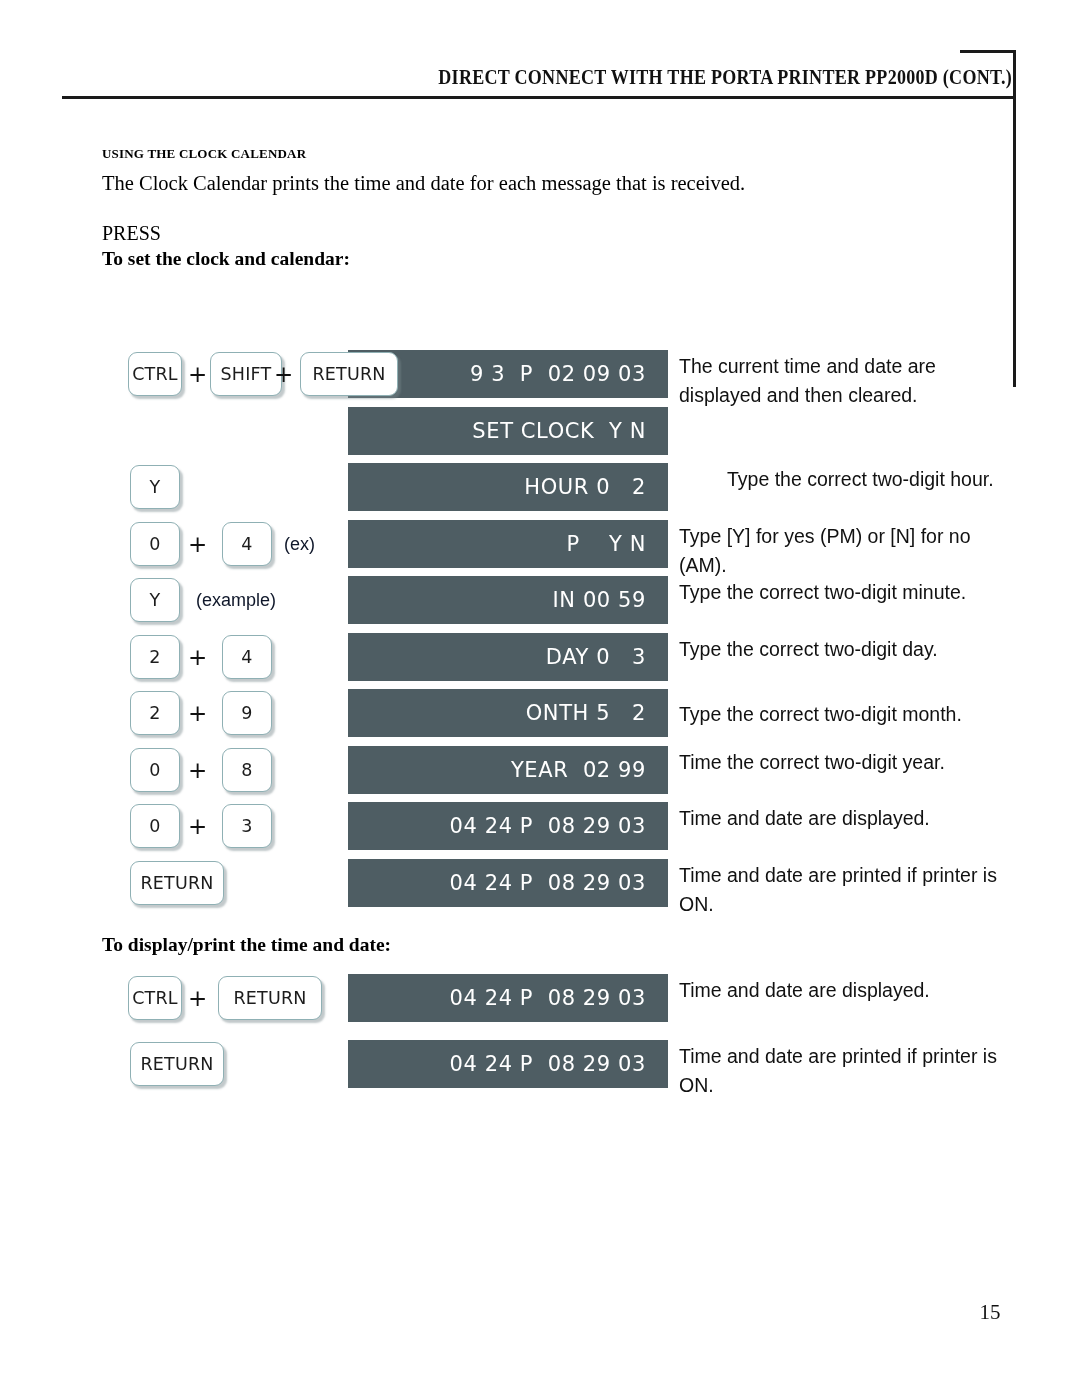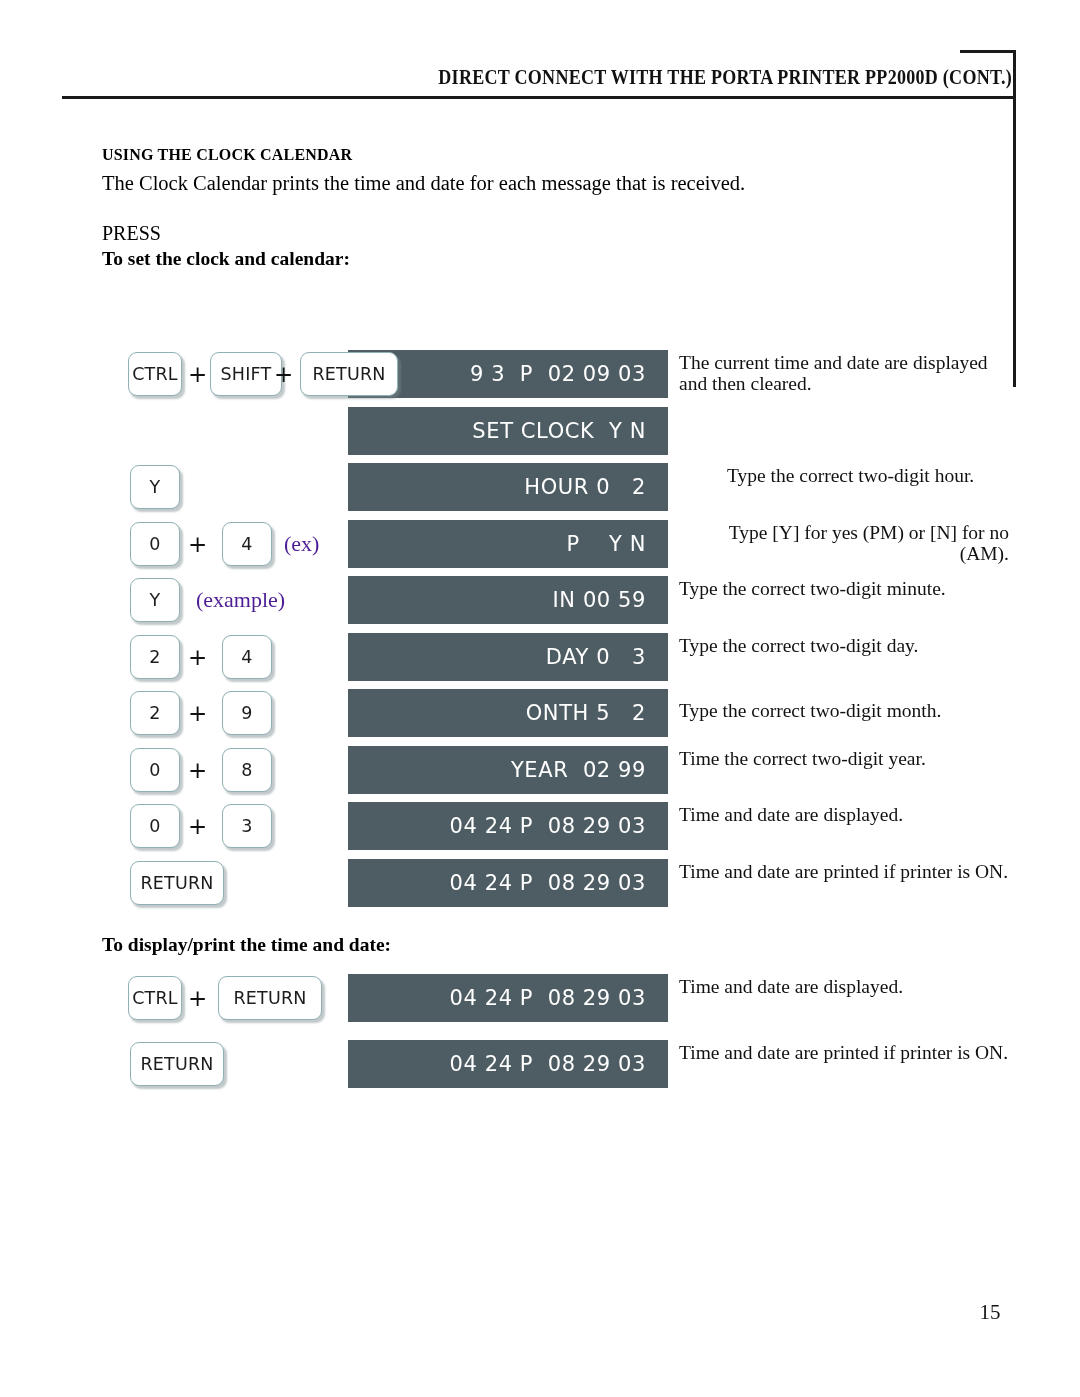--- a/index.html
+++ b/index.html
@@ -55,21 +55,21 @@
     top: 50px;
     width: 3px;
     height: 337px;
     background: #1a1a1a;
   }
 
   
   .section-heading {
     position: absolute;
     left: 102px;
-    font-size: 16px;
+    font-size: 13px;
     font-weight: 700;
     letter-spacing: 0.2px;
     font-family: "Liberation Serif", "DejaVu Serif", serif;
     white-space: nowrap;
   }
   .body-line {
     position: absolute;
     left: 102px;
     font-size: 20.5px;
     font-weight: 400;
@@ -118,23 +118,23 @@
     font-family: "DejaVu Sans", "Liberation Sans", sans-serif;
     font-size: 23px;
     font-weight: 400;
     color: #111;
     line-height: 44px;
     height: 44px;
   }
 
   .note {
     position: absolute;
-    font-family: Liberation Serif, serif;
-    font-size: 22px;
-    color: #4c1d95;
+    font-family: Liberation Sans, sans-serif;
+    font-size: 18px;
+    color: #0f172a;
     line-height: 44px;
     height: 44px;
     white-space: nowrap;
   }
 
   
   .display-bar {
     position: absolute;
     left: 348px;
     width: 320px;
@@ -150,23 +150,23 @@
     font-size: 21px;
     letter-spacing: 0.6px;
     white-space: pre;
   }
 
   
   .desc {
     position: absolute;
     left: 679px;
     width: 330px;
-    font-family: Liberation Serif, serif;
+    font-family: Liberation Sans, sans-serif;
     font-size: 19.5px;
-    line-height: 21px;
+    line-height: 29px;
     color: #111;
   }
 
   
   .page-number {
     position: absolute;
     left: 960px;
     top: 1300px;
     width: 60px;
     text-align: center;
@@ -211,21 +211,21 @@
     <div class="desc" style="top: 465px; margin-left: 48px;">Type the correct two-digit hour.</div>
     <div class="display-bar" style="top: 519.5px;"><span>P    Y N</span></div>
     <div class="keycap sm" style="left: 130px; top: 521.5px; width: 50px;">
       <span>0</span>
     </div>
     <div class="plus" style="left: 188px; top: 521.5px;">+</div>
     <div class="keycap sm" style="left: 222px; top: 521.5px; width: 50px;">
       <span>4</span>
     </div>
     <div class="note" style="left: 284px; top: 521.5px;">(ex)</div>
-    <div class="desc" style="top: 521.5px; text-align: right;">Type [Y] for yes (PM) or [N] for no (AM).</div>
+    <div class="desc" style="top: 521.5px;">Type [Y] for yes (PM) or [N] for no (AM).</div>
     <div class="display-bar" style="top: 576px;"><span>IN 00 59</span></div>
     <div class="keycap sm" style="left: 130px; top: 578px; width: 50px;">
       <span>Y</span>
     </div>
     <div class="note" style="left: 196px; top: 578px;">(example)</div>
     <div class="desc" style="top: 578px;">Type the correct two-digit minute.</div>
     <div class="display-bar" style="top: 632.5px; text-align: center;"><span>DAY 0   3</span></div>
     <div class="keycap sm" style="left: 130px; top: 634.5px; width: 50px;">
       <span>2</span>
     </div>

